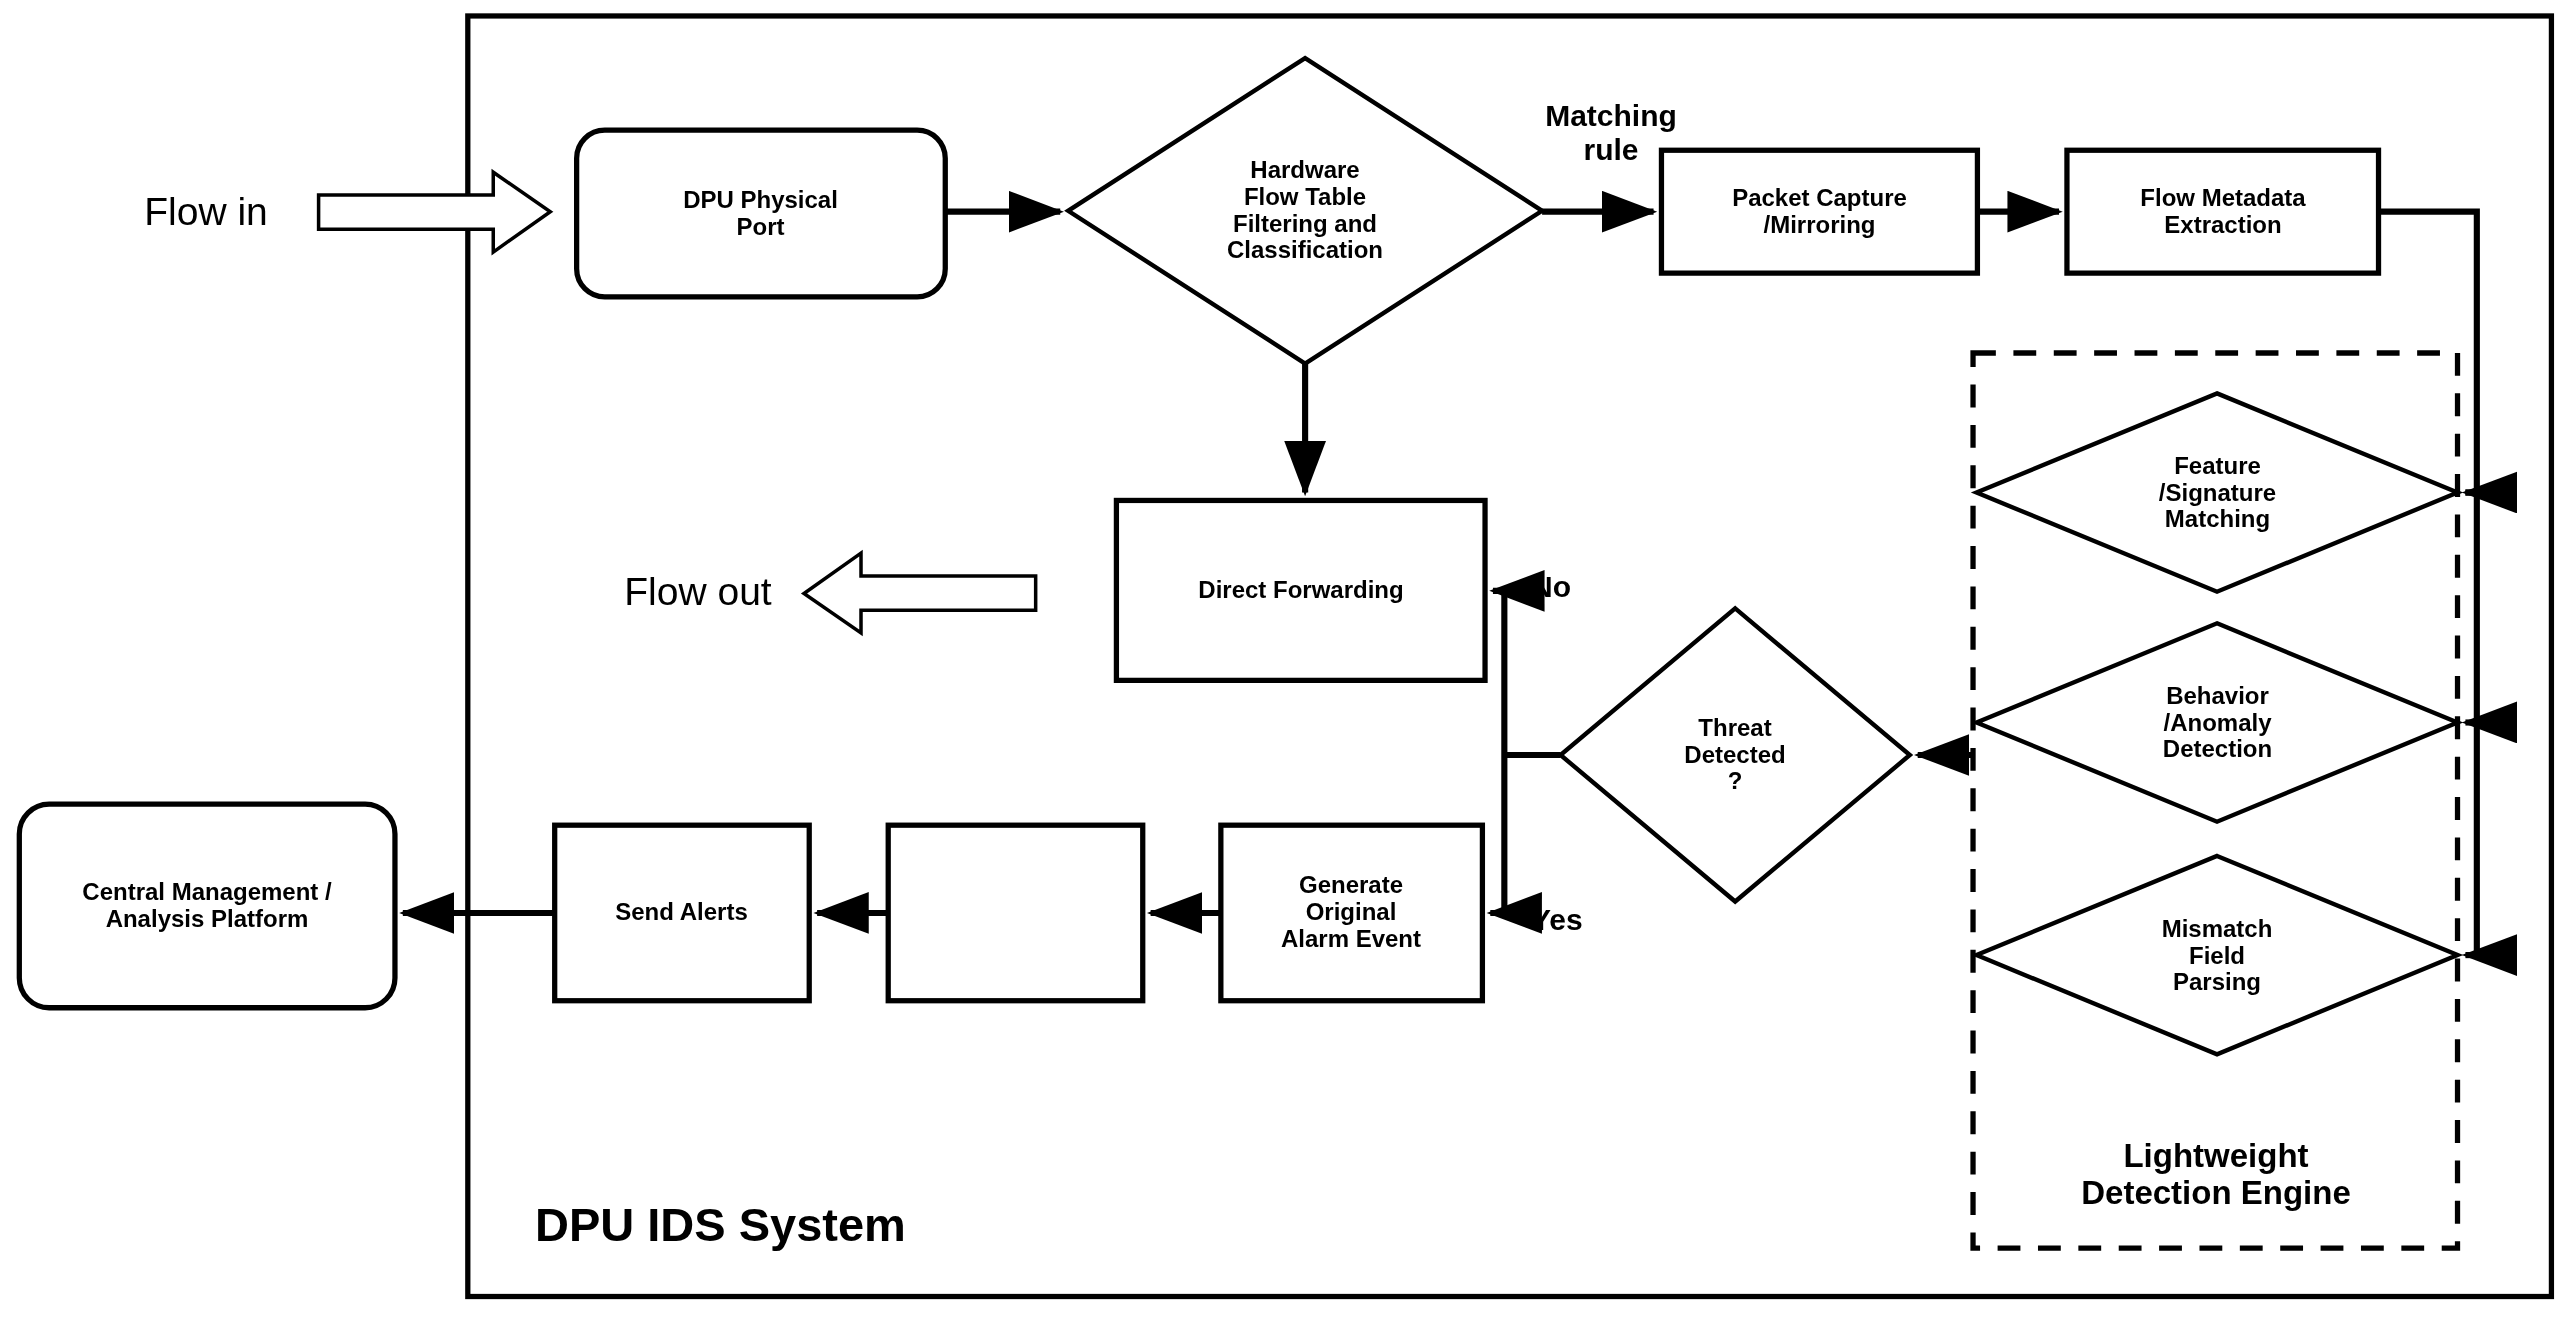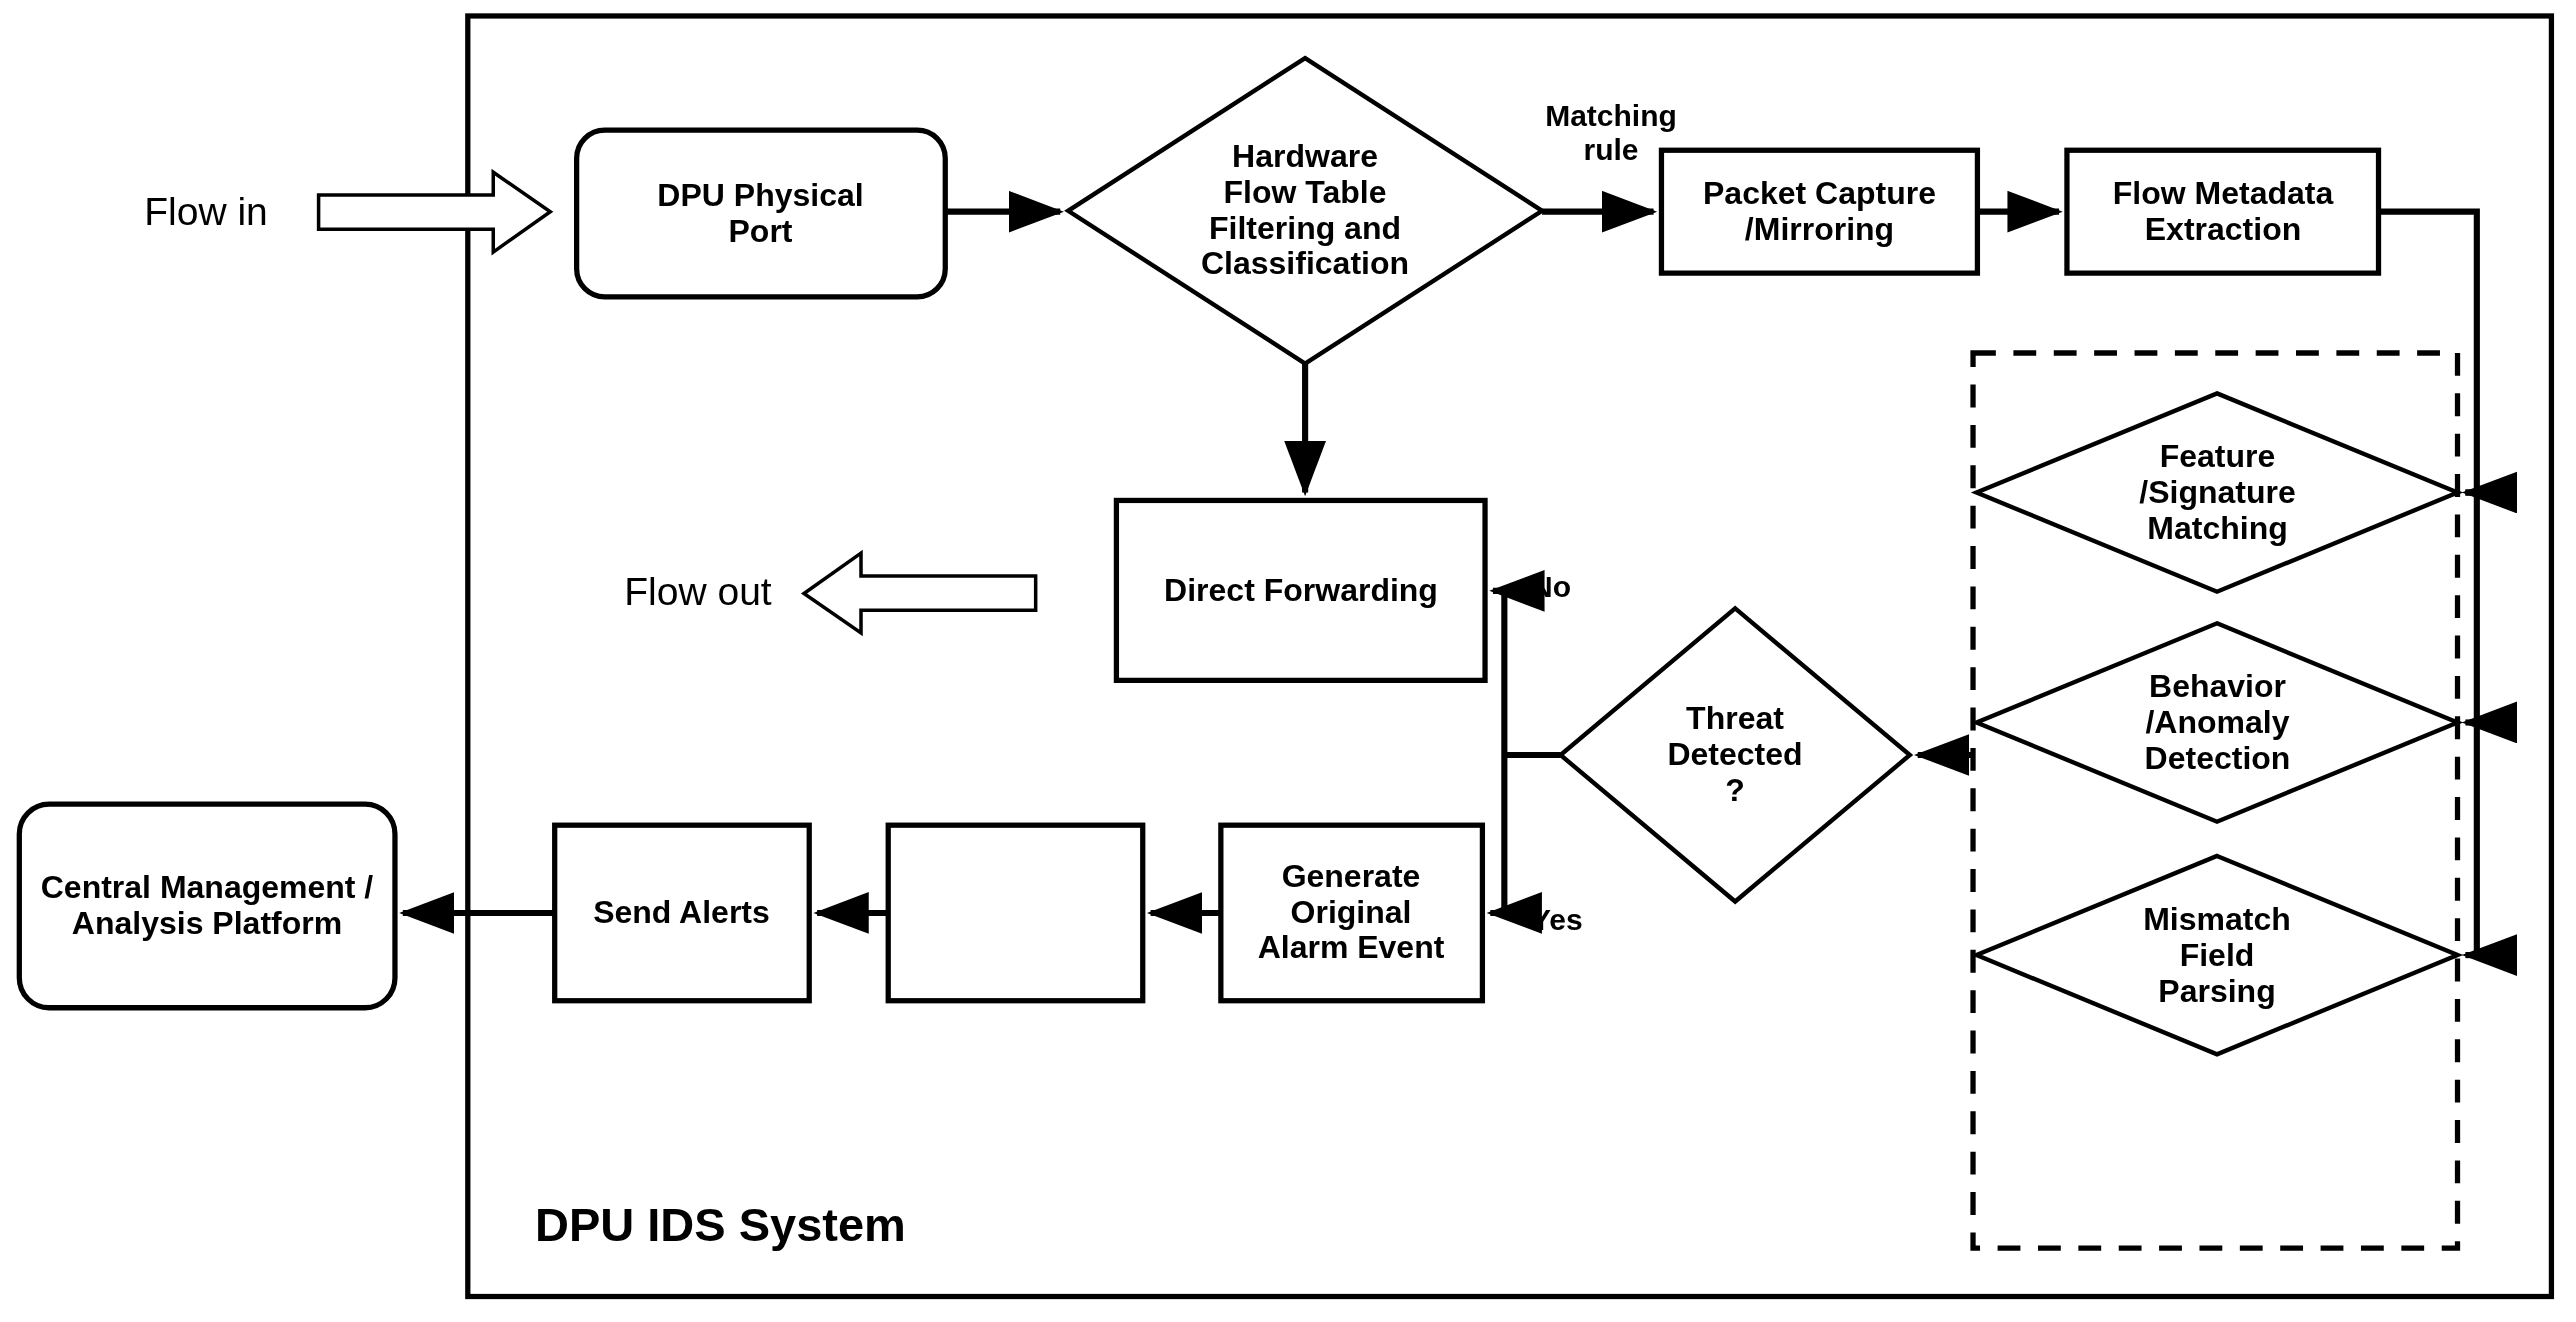--- a/index.html
+++ b/index.html
@@ -14,21 +14,21 @@
   .lbl{
     position:absolute;
     display:flex;align-items:center;justify-content:center;
     text-align:center;
     font-weight:bold;
     color:#000;
     line-height:1.12;
     pointer-events:none;
     white-space:pre-line;
   }
-  .node-text{font-size:32px;}
+  .node-text{font-size:24px;}
   .edge-text{font-size:30px;font-weight:bold;}
   .sys-title{font-size:47px;font-weight:bold;}
   .flow-word{font-size:39px;font-weight:normal;}
   .engine-title{font-size:33px;font-weight:bold;}
   .mismatch-box{
     background:#ffffff;
     border:0.9px solid #d9d9d9;
     box-sizing:border-box;
   }
 </style>
@@ -142,20 +142,22 @@
 Matching</div>
 
   <div class="lbl node-text" style="left:2077px;top:657px;width:281px;height:132px;">Behavior
 /Anomaly
 Detection</div>
 
   <div class="lbl node-text" style="left:2094px;top:890px;width:246px;height:132px;">Mismatch
 Field
 Parsing</div>
 
+  <div class="lbl engine-title" style="left:1992px;top:1126px;width:448px;height:97px;">Lightweight
+Detection Engine</div>
 
   <div class="lbl edge-text" style="left:1523px;top:91px;width:176px;height:84px;">Matching
 rule</div>
 
 
   <div class="lbl edge-text" style="left:1531px;top:562px;width:88px;height:49px;justify-content:flex-start;">No</div>
 
   <div class="lbl edge-text" style="left:1531px;top:895px;width:97px;height:49px;justify-content:flex-start;">Yes</div>
 
   <div class="lbl sys-title" style="left:535px;top:1194px;width:456px;height:63px;justify-content:flex-start;">DPU IDS System</div>

